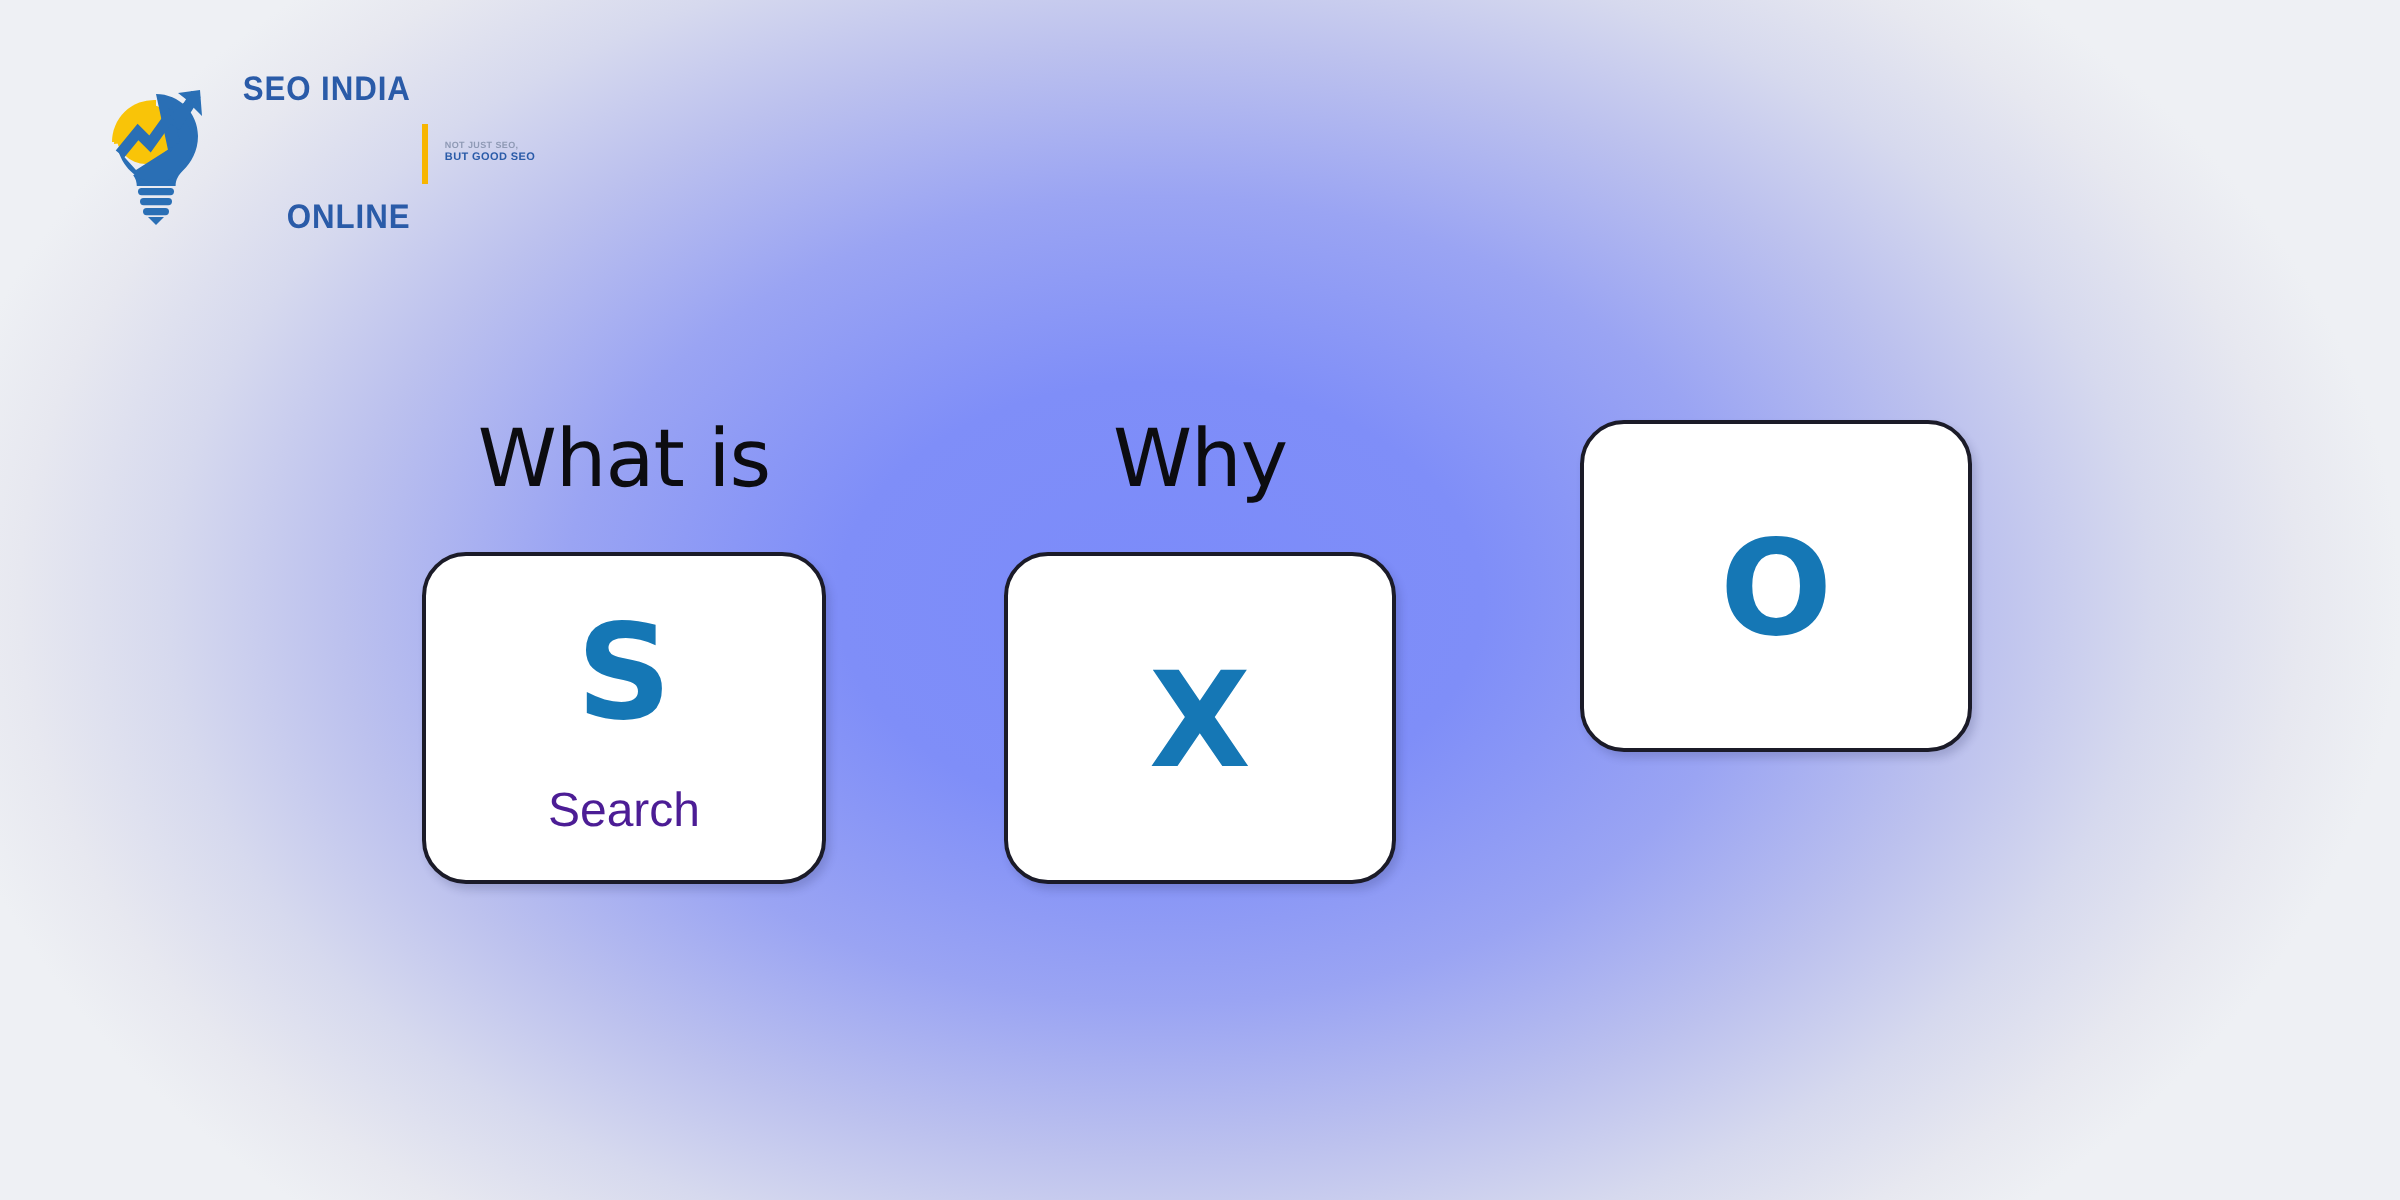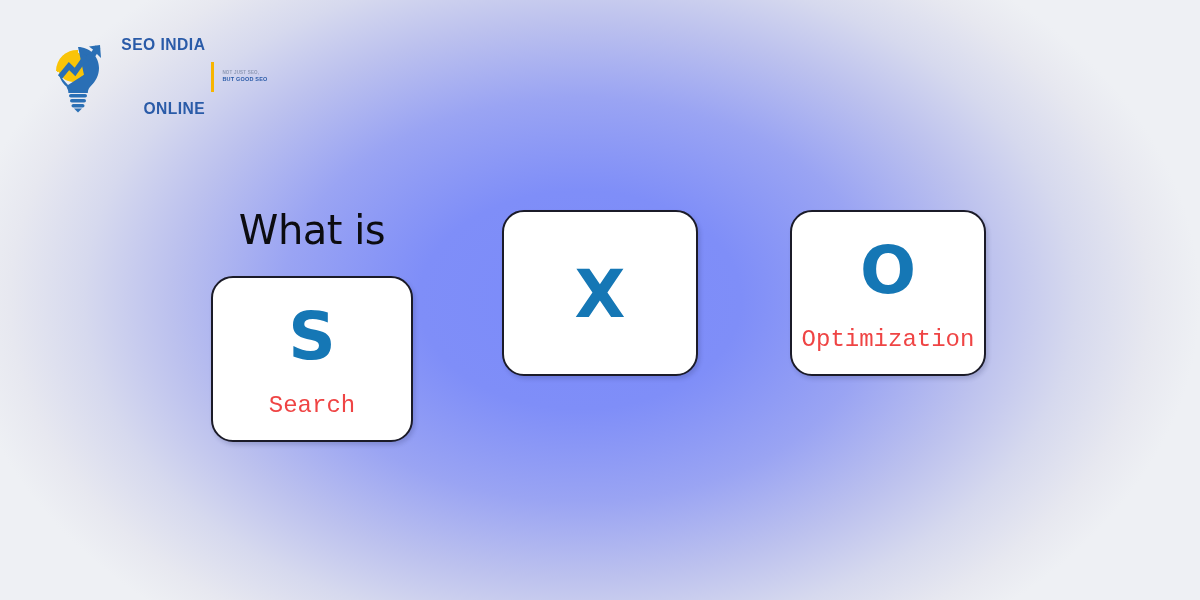--- a/index.html
+++ b/index.html
@@ -125,23 +125,23 @@
   }
   .card-letter {
     font-family: "DejaVu Sans", sans-serif;
     font-weight: bold;
     font-size: 66px;
     line-height: 1;
     color: #1577b5;
     margin-top: 4px;
   }
   .card-label {
-    font-family: Liberation Mono, monospace;
+    font-family: Liberation Sans, sans-serif;
     font-size: 24px;
-    color: #ef4444;
+    color: #4c1d95;
     line-height: 1;
     margin-top: 24px;
     white-space: nowrap;
   }
   .card-group.narrow .card { width: 196px; }
 </style>
 </head>
 <body>
 
 <div id="infographic">
@@ -193,26 +193,26 @@
 
     <div class="card-group">
       <span class="card-heading">What is</span>
       <div class="card">
         <span class="card-letter">S</span>
         <span class="card-label">Search</span>
       </div>
     </div>
 
     <div class="card-group narrow">
+      <span class="card-heading">Why</span>
       <div class="card">
         <span class="card-letter">X</span>
       </div>
     </div>
 
     <div class="card-group narrow">
       <div class="card">
         <span class="card-letter">O</span>
-        <span class="card-label">Optimization</span>
       </div>
     </div>
 
   </div>
 </div>
 
 </body></html>

